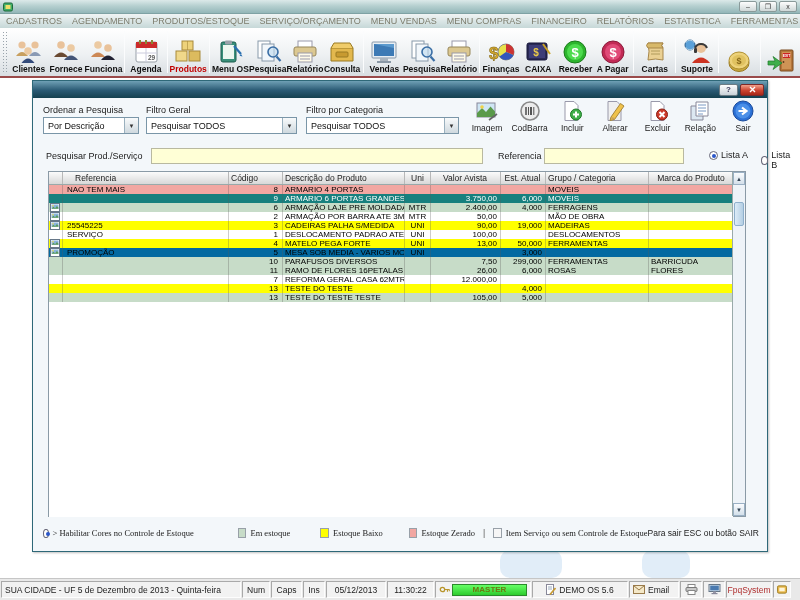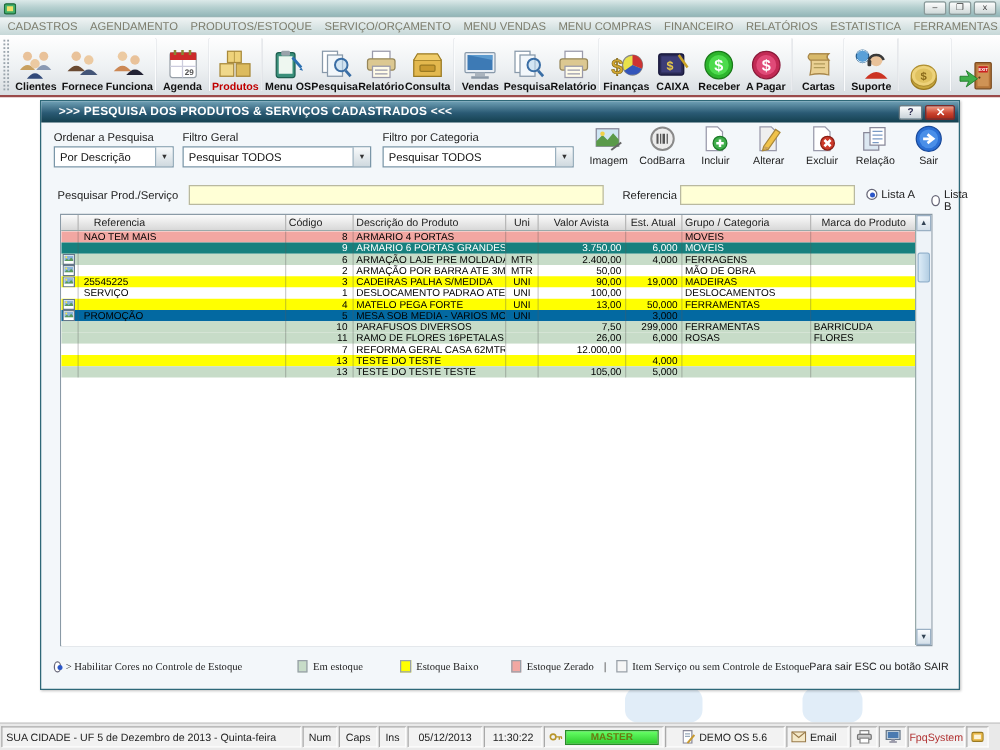--- a/index.html
+++ b/index.html
@@ -64,21 +64,21 @@
     background:linear-gradient(180deg,#f8fafb,#cfd9df); display:flex; align-items:center; justify-content:center;
     font-size:6px; color:#333; }
 
   .actions { position:absolute; left:434px; top:2px; width:296px; height:40px; display:flex; justify-content:space-between; }
   .act-btn { width:40px; display:flex; flex-direction:column; align-items:center; justify-content:flex-start; }
   .act-btn svg { width:24px; height:22px; display:block; }
   .act-label { font-size:8.5px; color:#222; margin-top:1px; white-space:nowrap; }
 
   .txt-input { position:absolute; height:16px; background:#ffffd6; border:1px solid #b9b9a0; font-size:9px;
     padding:0 3px; font-family:inherit; }
-  .radio-wrap { position:absolute; display:flex; align-items:center; gap:3px; }
+  .radio-wrap { position:absolute; display:flex; align-items:center; gap:3px;margin-left:16px; }
   .radio { width:9px; height:9px; border-radius:50%; border:1px solid #667; background:#fff; position:relative; }
   .radio.sel::after { content:""; position:absolute; left:2px; top:2px; width:4px; height:4px; border-radius:50%; background:#2a56c8; }
   .radio-label { font-size:9px; color:#222; }
 
   
   .table { position:absolute; left:15px; top:73px; width:698px; height:346px; border:1px solid #8a9aa6; background:#fff; }
   .thead { position:absolute; left:0; top:0; width:684px; height:13px; display:flex;
     background:linear-gradient(180deg,#fbfbfb,#d8d8d8); border-bottom:1px solid #9aa; }
   .th { font-size:8.5px; color:#222; border-right:1px solid #b8b8b8; height:100%; display:flex; align-items:center;
     white-space:nowrap; overflow:hidden; padding:0 2px; }
@@ -372,21 +372,20 @@
   </div>
   <div class="redline"></div>
 
   <div class="mdi">
     <div class="blob b1"></div>
     <div class="blob b2"></div>
   </div>
 
   <div class="dialog">
     <div class="dlg-titlebar">
-      <span>&gt;&gt;&gt;  PESQUISA DOS PRODUTOS &amp; SERVIÇOS CADASTRADOS  &lt;&lt;&lt;</span>
       <div class="dlg-btns">
         <div class="dlg-help">?</div>
         <div class="dlg-close">
           <svg width="7" height="7" viewBox="0 0 7 7">
               <path d="M1 1 L6 6 M6 1 L1 6" stroke="#fff" stroke-width="1.4"></path>
             </svg>
         </div>
       </div>
     </div>
 

